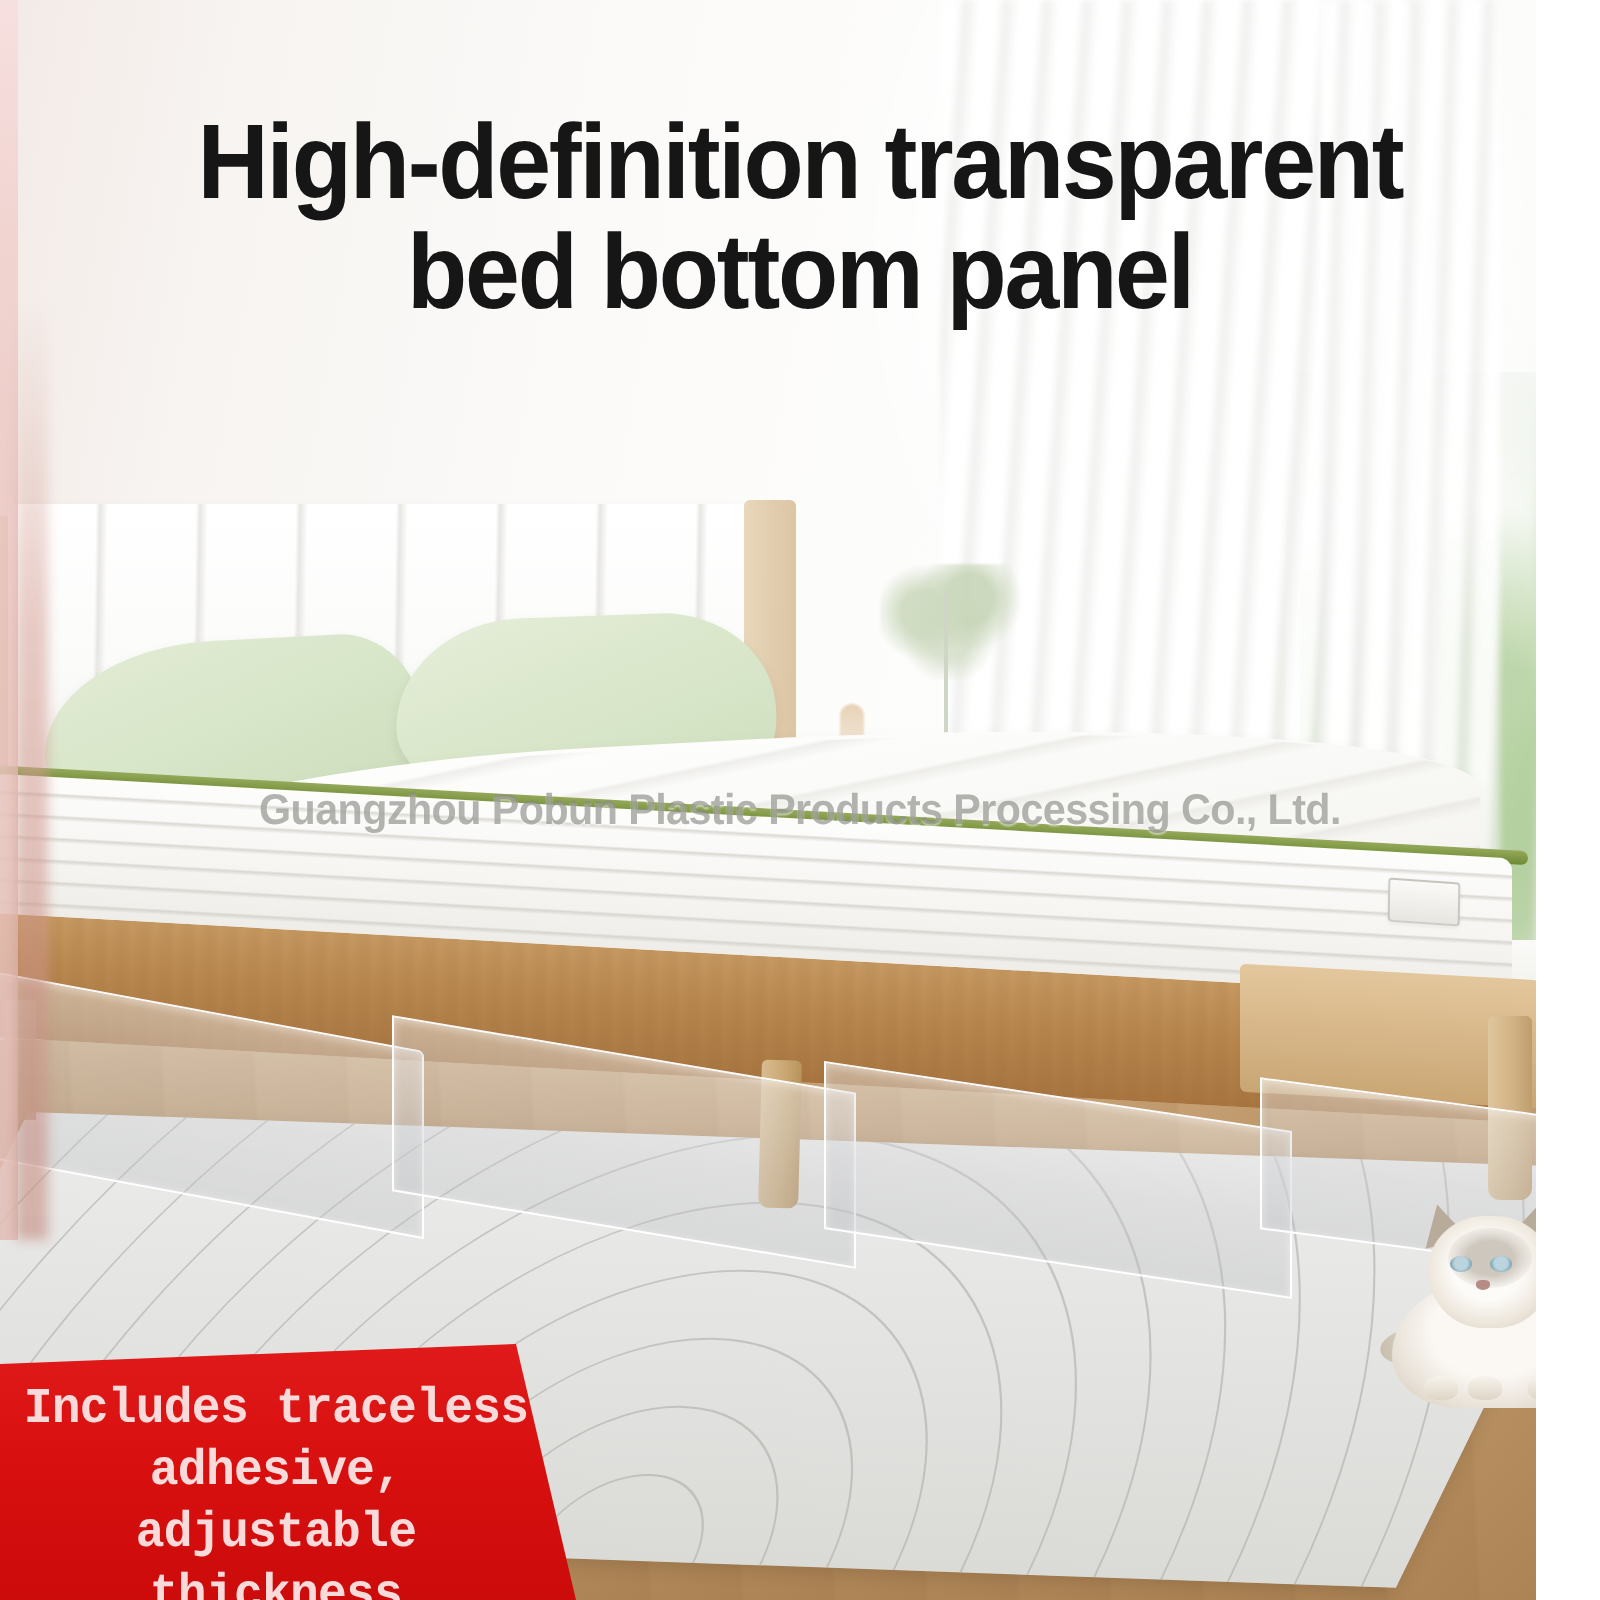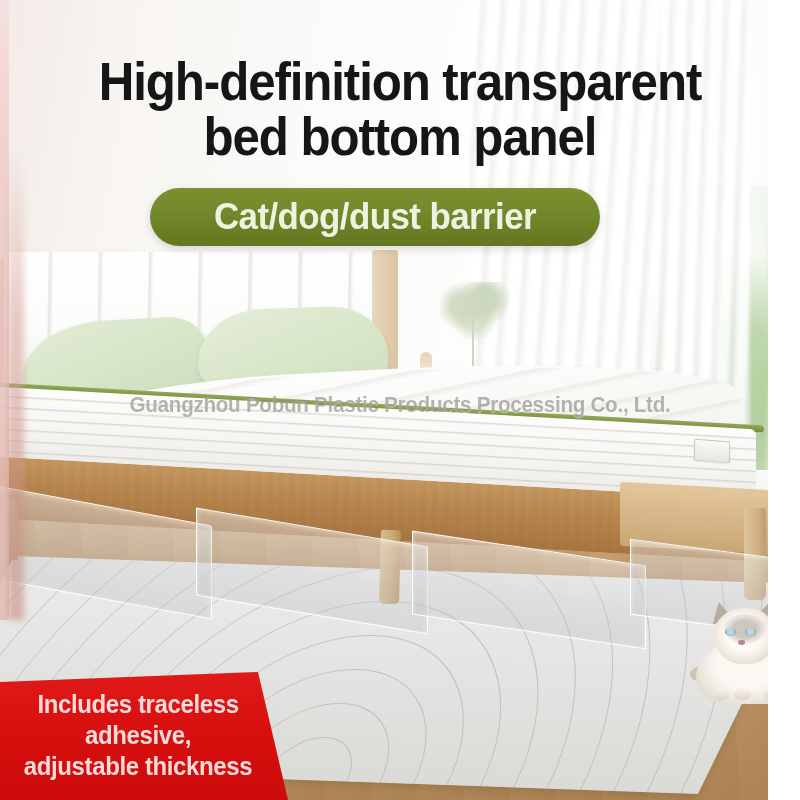--- a/index.html
+++ b/index.html
@@ -393,20 +393,21 @@
     transform:scaleX(.97);
     text-shadow:0 1px 2px rgba(0,0,0,.18);
   }
 
   
   .red-banner{
     position:absolute;left:0;top:672px;width:310px;height:128px;
     background:linear-gradient(180deg,#e0191a 0%,#d8100f 45%,#cc0b0b 100%);
     clip-path:polygon(0 10px,258px 0px,288px 128px,0 128px);
     border-top-right-radius:18px;
+    font-family:Liberation Mono, monospace;
   }
   .red-banner .rb-text{
     position:absolute;left:0;top:17px;width:276px;
     text-align:center;
     color:#f8dada;
     font-size:25px;
     line-height:31px;
     font-weight:700;
     letter-spacing:-.4px;
     white-space:pre-line;
@@ -500,23 +501,20 @@
       <div class="cat-nose"></div>
     </div>
 
     <div class="edge-pink"></div>
     <div class="edge-pink2"></div>
   </div>
 
   <div class="headline">High-definition transparent
 bed bottom panel</div>
 
-  <div class="badge">
-    <span>Cat/dog/dust barrier</span>
-  </div>
 
   <div class="watermark">Guangzhou Pobun Plastic Products Processing Co., Ltd.</div>
 
 
   <div class="red-banner">
     <div class="rb-text">Includes traceless
 adhesive,
 adjustable thickness</div>
   </div>
 

